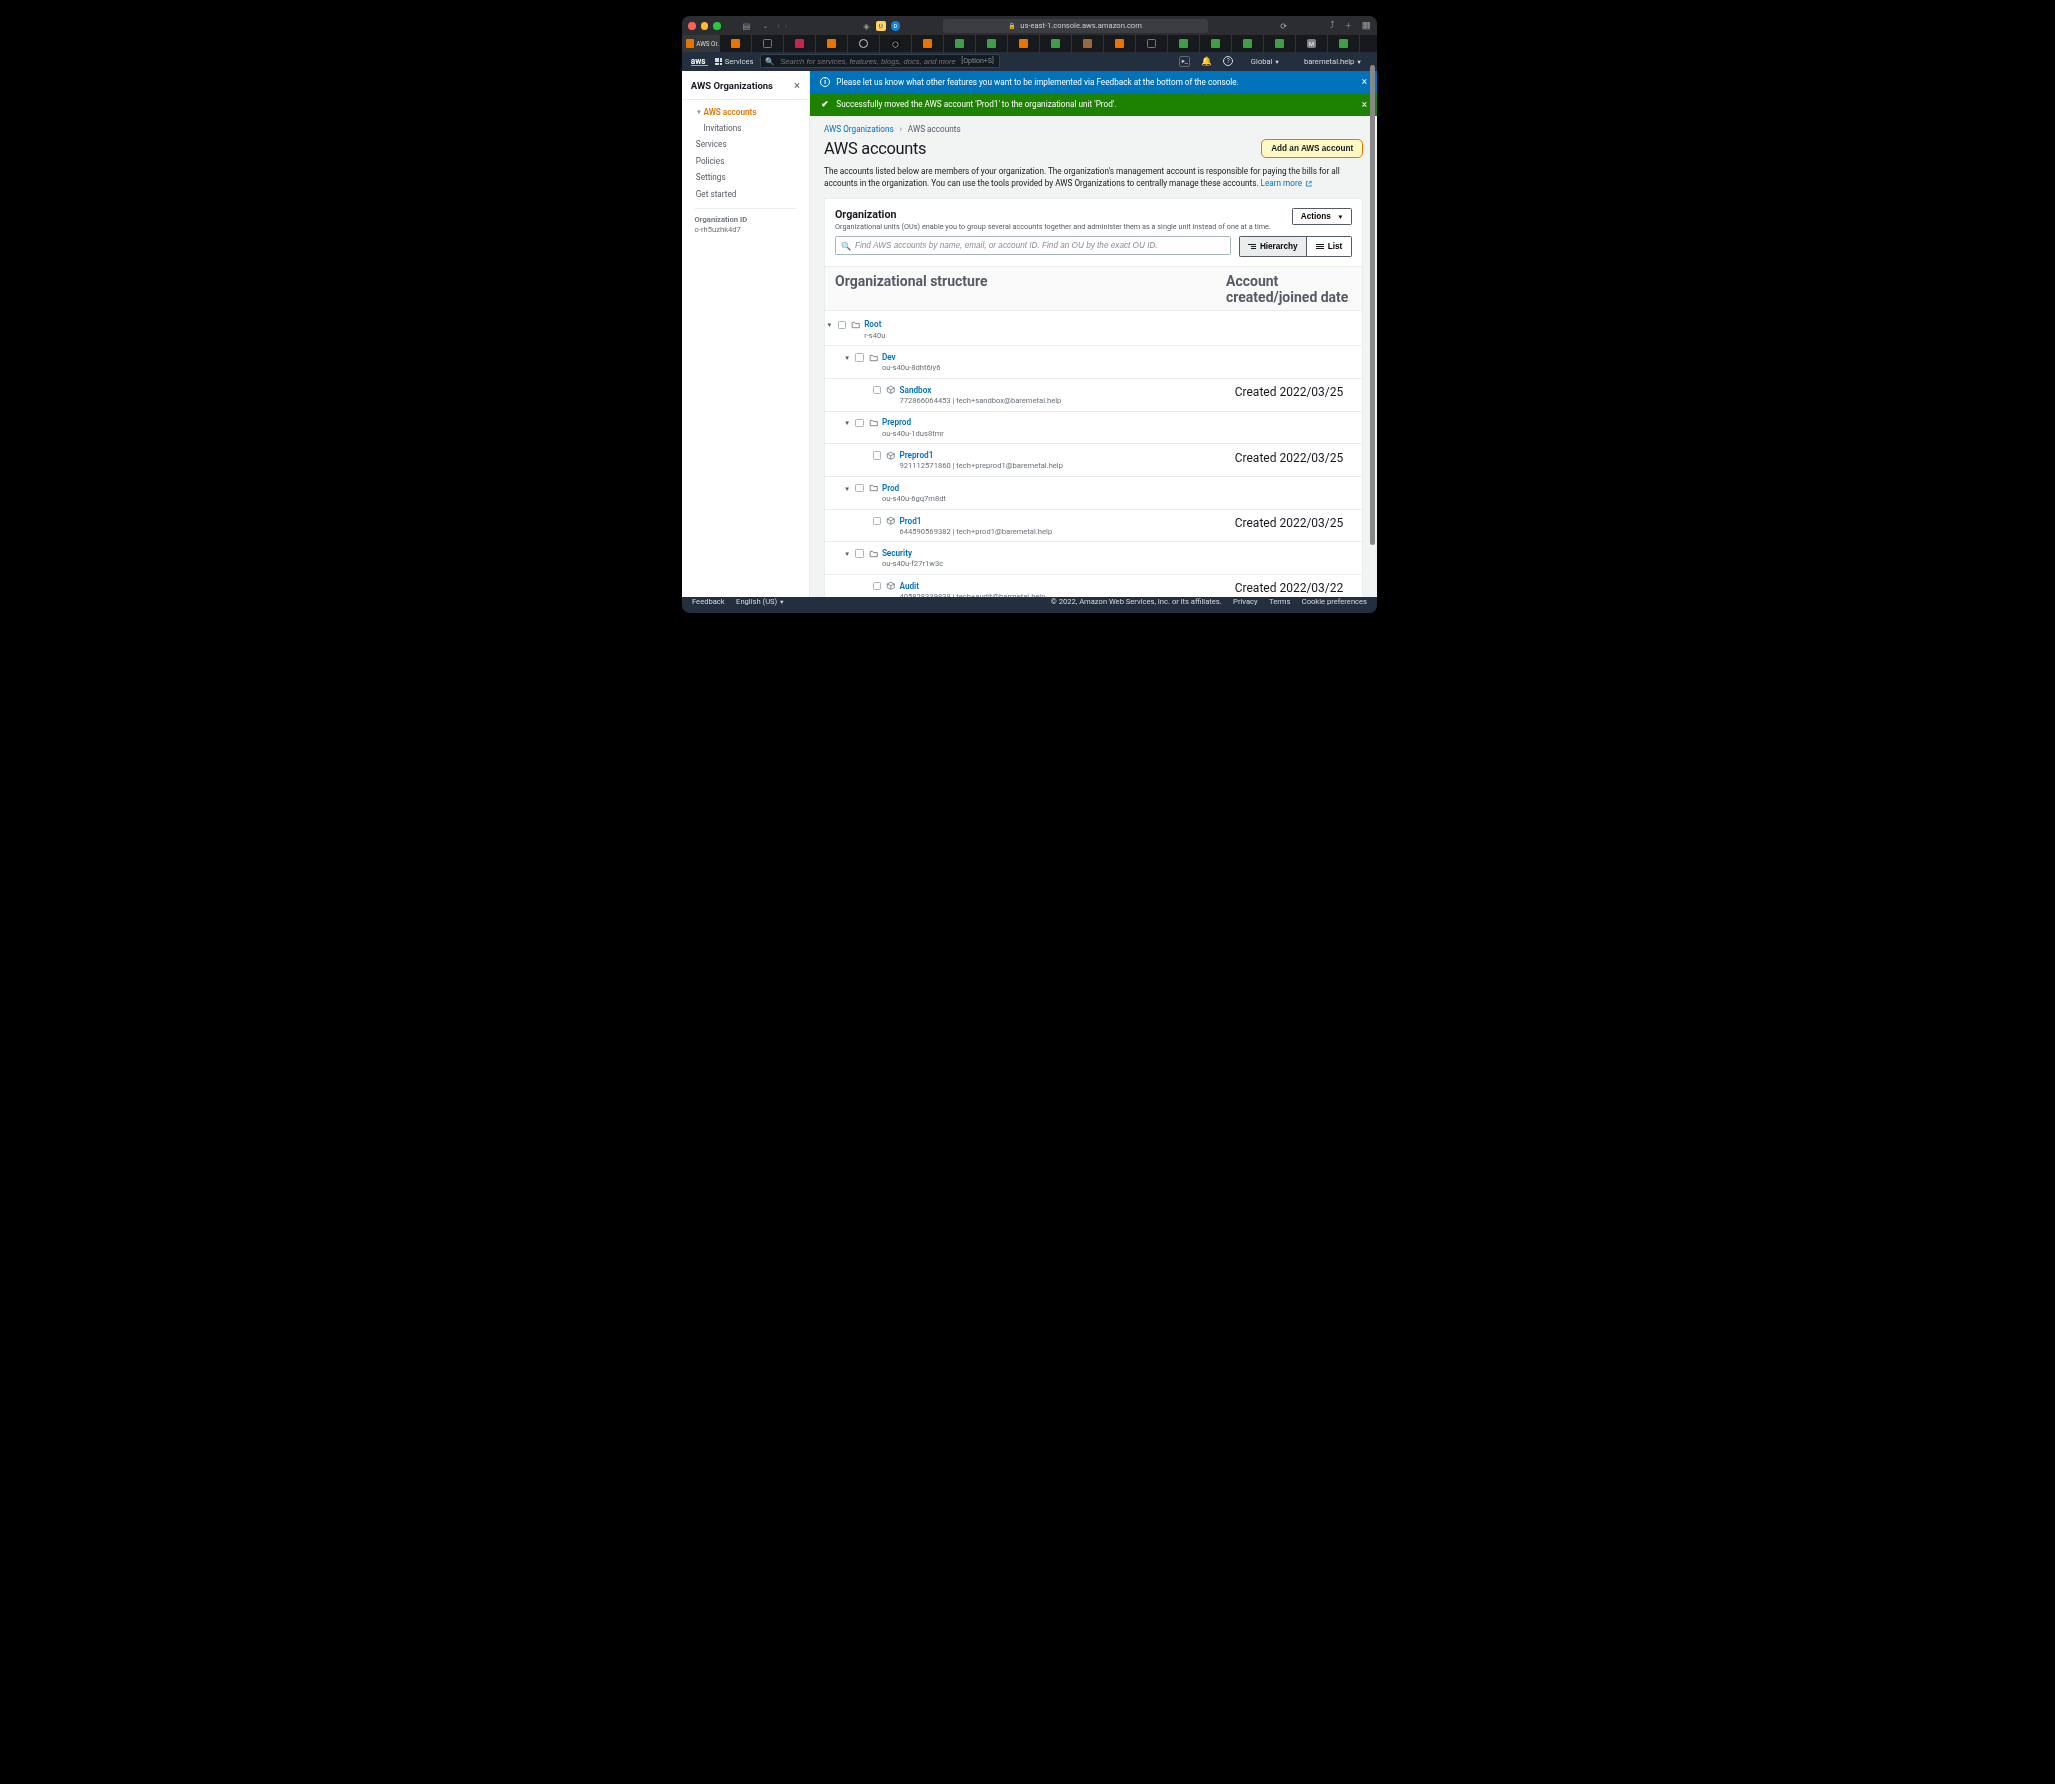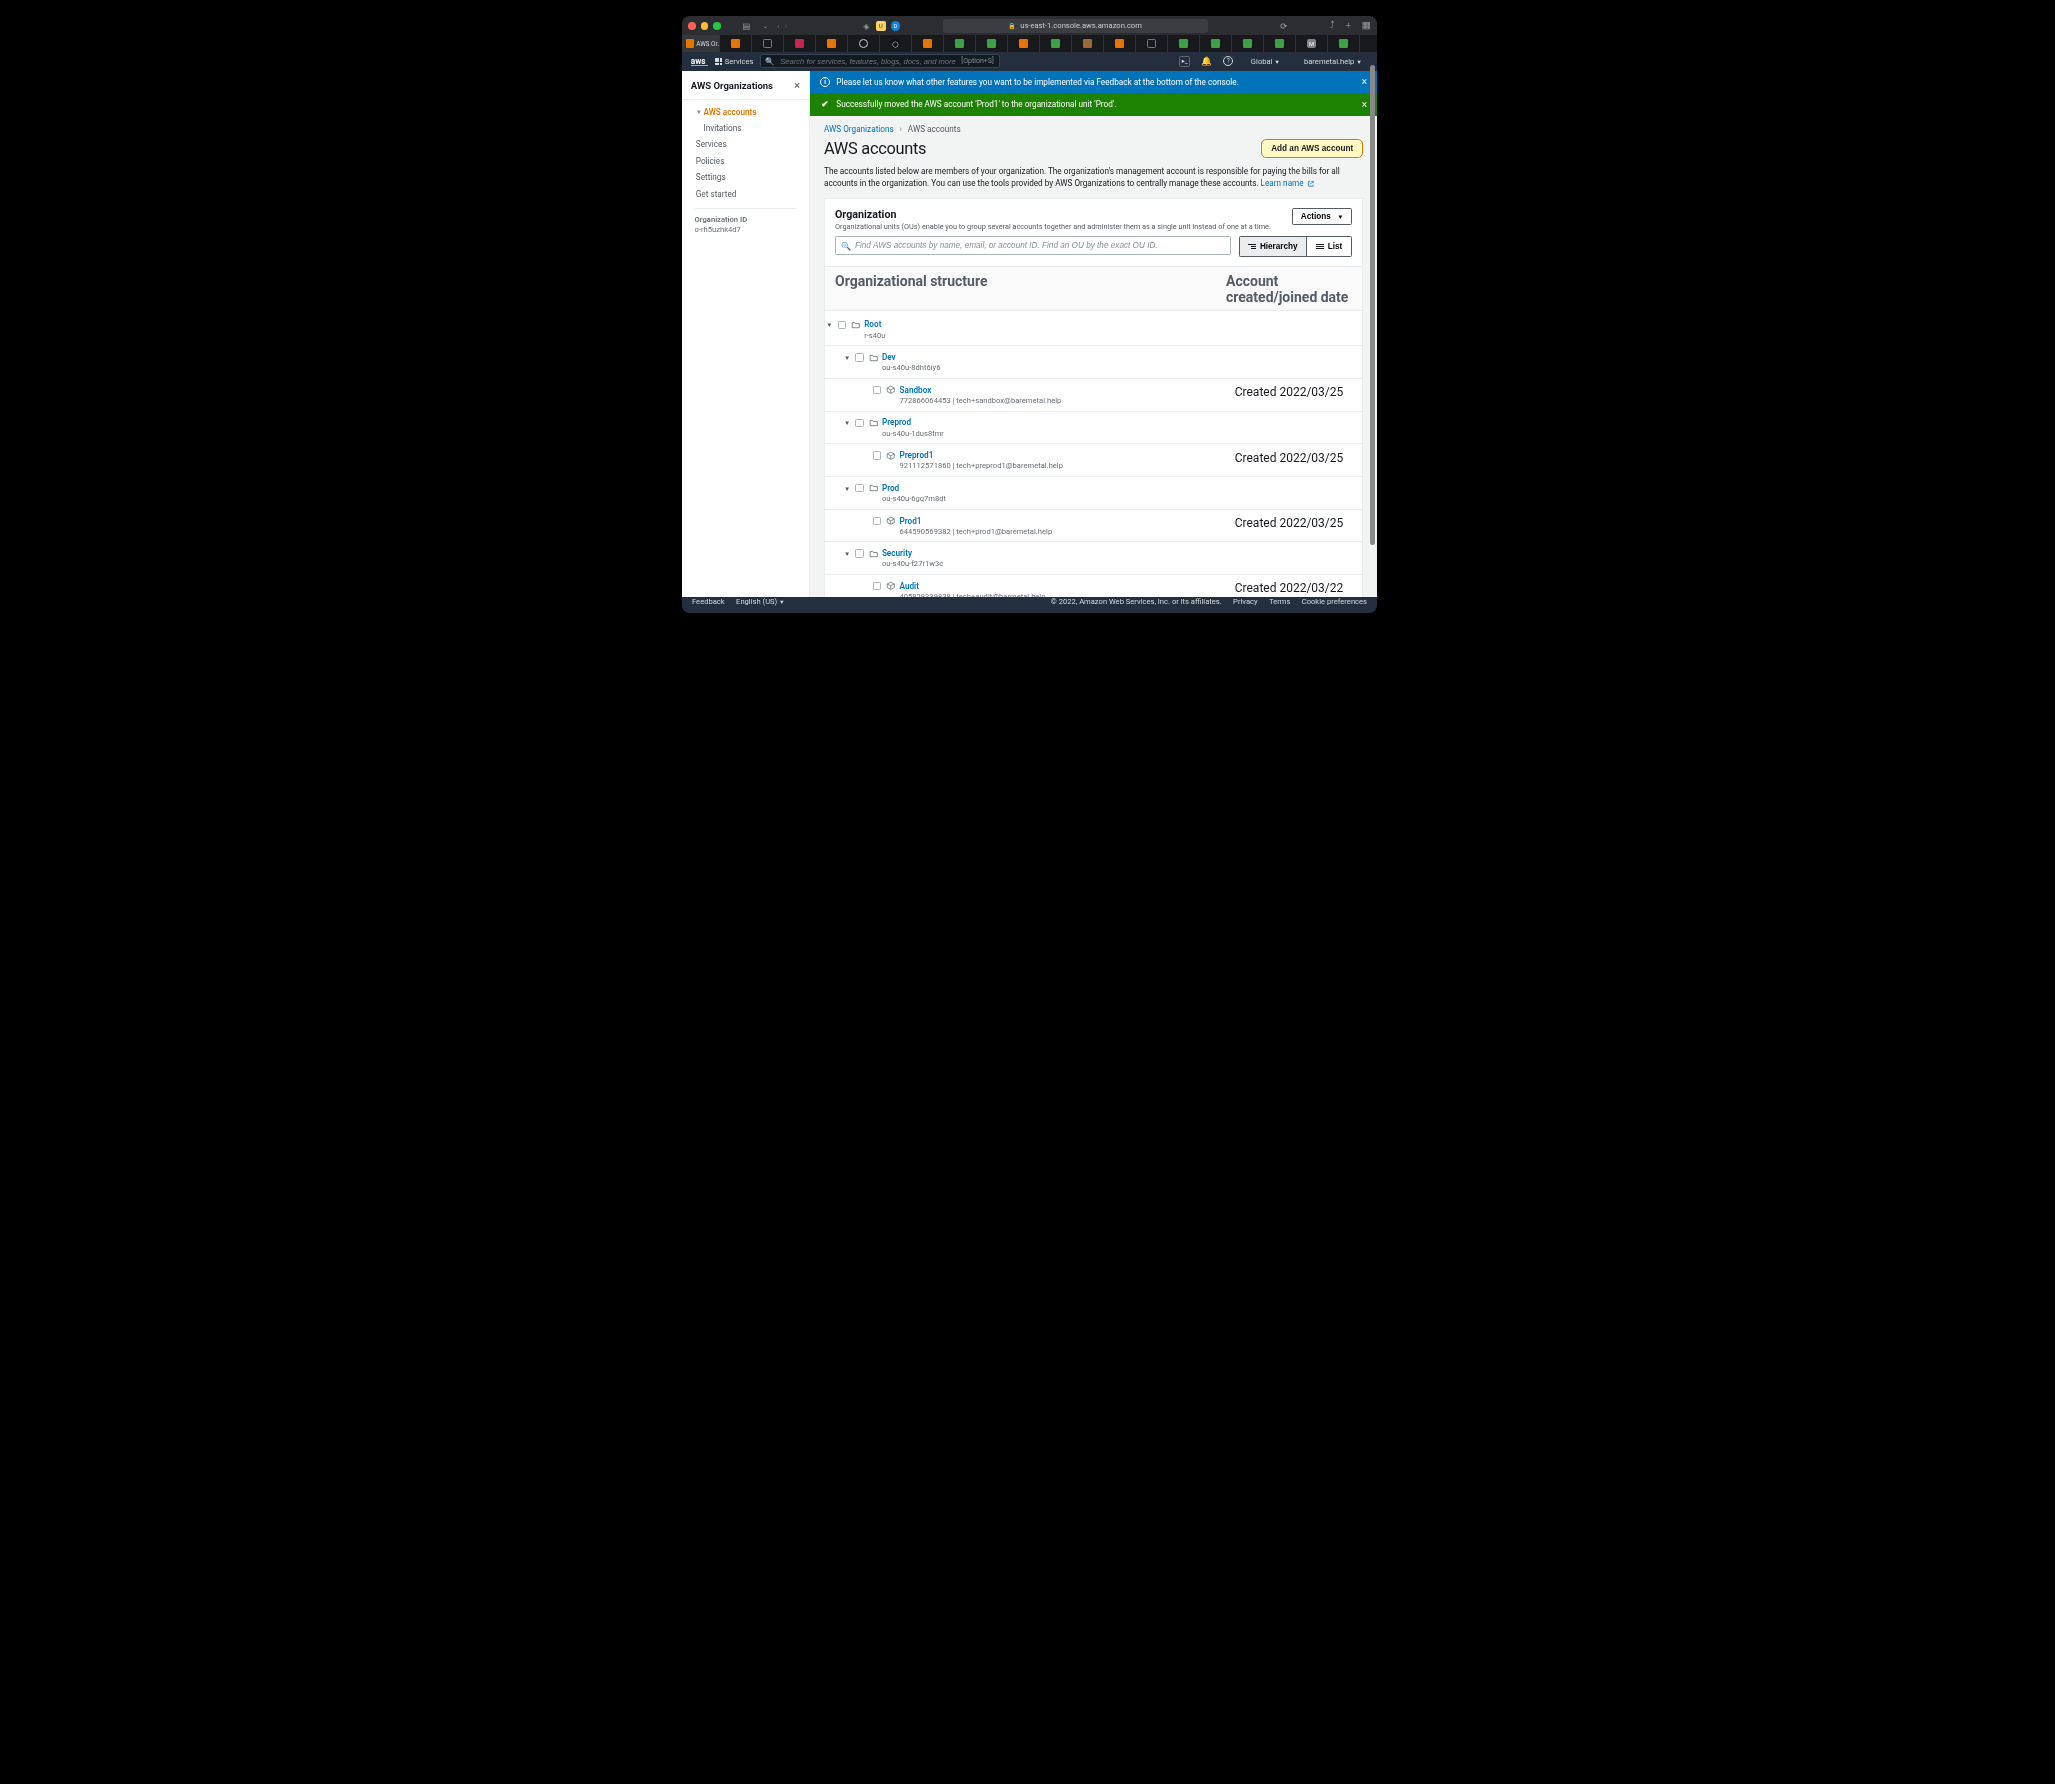--- a/index.html
+++ b/index.html
@@ -305,21 +305,21 @@
           <span class="sep">›</span>
           <span class="cur">AWS accounts</span>
         </div>
 
         <div class="page-head">
           <h1>AWS accounts</h1>
           <button class="add-btn">Add an AWS account</button>
         </div>
         <div class="page-desc">
           <span>The accounts listed below are members of your organization. The organization's management account is responsible for paying the bills for all accounts in the organization. You can use the tools provided by AWS Organizations to centrally manage these accounts. </span>
-          <a href="#"><span>Learn name</span>
+          <a href="#"><span>Learn more</span>
             <svg class="ext-ico" width="7.6" height="7.6" viewBox="0 0 16 16">
                 <path fill="none" stroke="#0073bb" stroke-width="1.6" d="M6 3H3v10h10v-3M9 3h4v4M13 3 7 9"></path>
               </svg>
           </a>
         </div>
 
         <div class="panel">
           <div class="panel-head">
             <div class="pht">
               <h2>Organization</h2>

